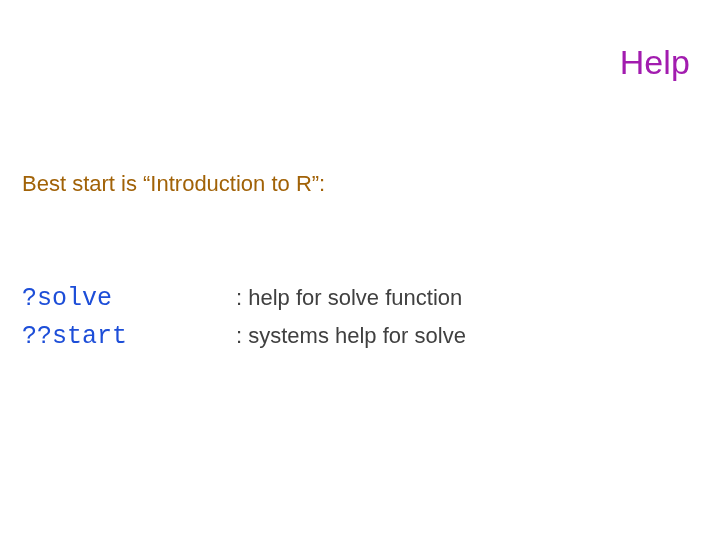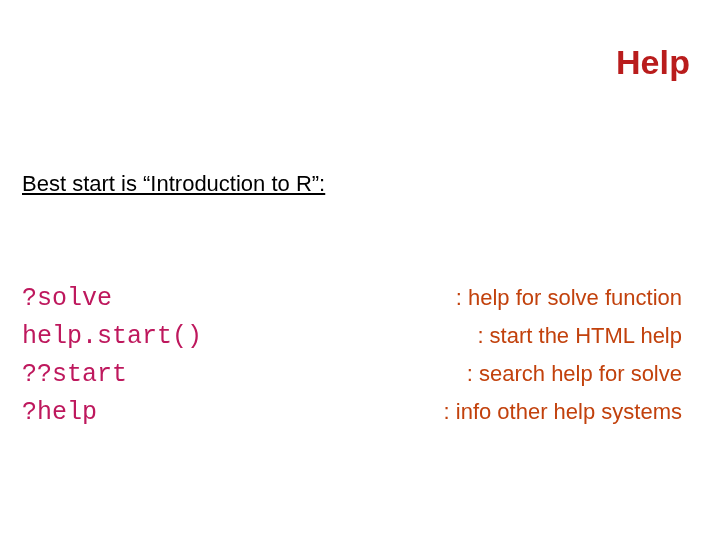--- a/index.html
+++ b/index.html
@@ -28,41 +28,40 @@
   
   .slide-title {
     position: absolute;
     left: 30px;
     right: 30px;
     top: 42px;
     text-align: right;
     font-family: "Liberation Sans", sans-serif;
     font-size: 34px;
     line-height: 40px;
-    font-weight: 700;
-    color: #b91c1c;
+    font-weight: 400;
+    color: #a21caf;
     letter-spacing: 0.1px;
     white-space: nowrap;
   }
 
   
   .intro-block {
     position: absolute;
     left: 22px;
     top: 166px;
     width: 660px;
   }
   .intro-line {
     font-family: "Liberation Sans", sans-serif;
     font-size: 22px;
     line-height: 36px;
     font-weight: 400;
-    color: #000000;
+    color: #a16207;
     white-space: nowrap;
-    text-decoration: underline;
   }
 
   
   .cmd-table {
     position: absolute;
     left: 22px;
     top: 279px;
     width: 660px;
     border-collapse: collapse;
   }
@@ -70,62 +69,53 @@
     height: 37px;
   }
   .cmd-cell {
     padding: 0;
     margin: 0;
     vertical-align: baseline;
     font-family: "Liberation Mono", "DejaVu Sans Mono", monospace;
     font-size: 25px;
     line-height: 37px;
     font-weight: 400;
-    color: #be185d;
+    color: #1d4ed8;
     white-space: nowrap;
     width: 214px;
   }
   .desc-cell {
     padding: 0;
     margin: 8px;
     vertical-align: baseline;
     font-family: "Liberation Sans", sans-serif;
     font-size: 22px;
     line-height: 37px;
     font-weight: 400;
-    color: #c2410c;
+    color: #404040;
     white-space: nowrap;
-    text-align: right;
   }
 </style>
 </head>
 <body>
 
 <div class="slide">
 
   <div class="slide-title">Help</div>
 
   <div class="intro-block">
     <div class="intro-line">Best start is “Introduction to R”:</div>
   </div>
 
   <table class="cmd-table">
     <tbody>
       <tr class="cmd-row">
         <td class="cmd-cell">?solve</td>
         <td class="desc-cell">: help for solve function</td>
       </tr>
       <tr class="cmd-row">
-        <td class="cmd-cell">help.start()</td>
-        <td class="desc-cell">: start the HTML help</td>
-      </tr>
-      <tr class="cmd-row">
         <td class="cmd-cell">??start</td>
-        <td class="desc-cell">: search help for solve</td>
-      </tr>
-      <tr class="cmd-row">
-        <td class="cmd-cell">?help</td>
-        <td class="desc-cell">: info other help systems</td>
+        <td class="desc-cell">: systems help for solve</td>
       </tr>
     </tbody>
   </table>
 
 </div>
 
 </body></html>

